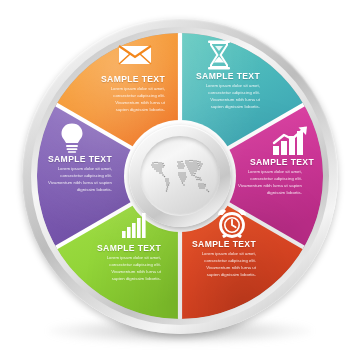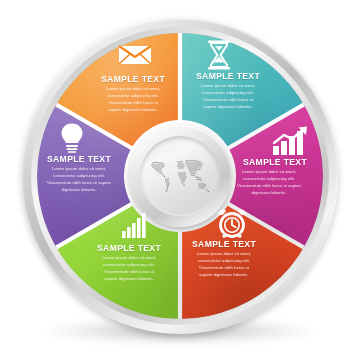--- a/index.html
+++ b/index.html
@@ -147,21 +147,21 @@
     left: 6px;
     top: 17px;
     width: 68px;
     height: 44px;
   }
 
   
   .seg-label {
     position: absolute;
     color: #ffffff;
-    text-align: center;
+    text-align: right;
   }
   .seg-label .icon-box {
     width: 34px;
     height: 30px;
     margin-bottom: 2px;
   }
   .seg-label .icon-box svg { display: block; }
   .seg-title {
     font-size: 8.6px;
     font-weight: bold;

